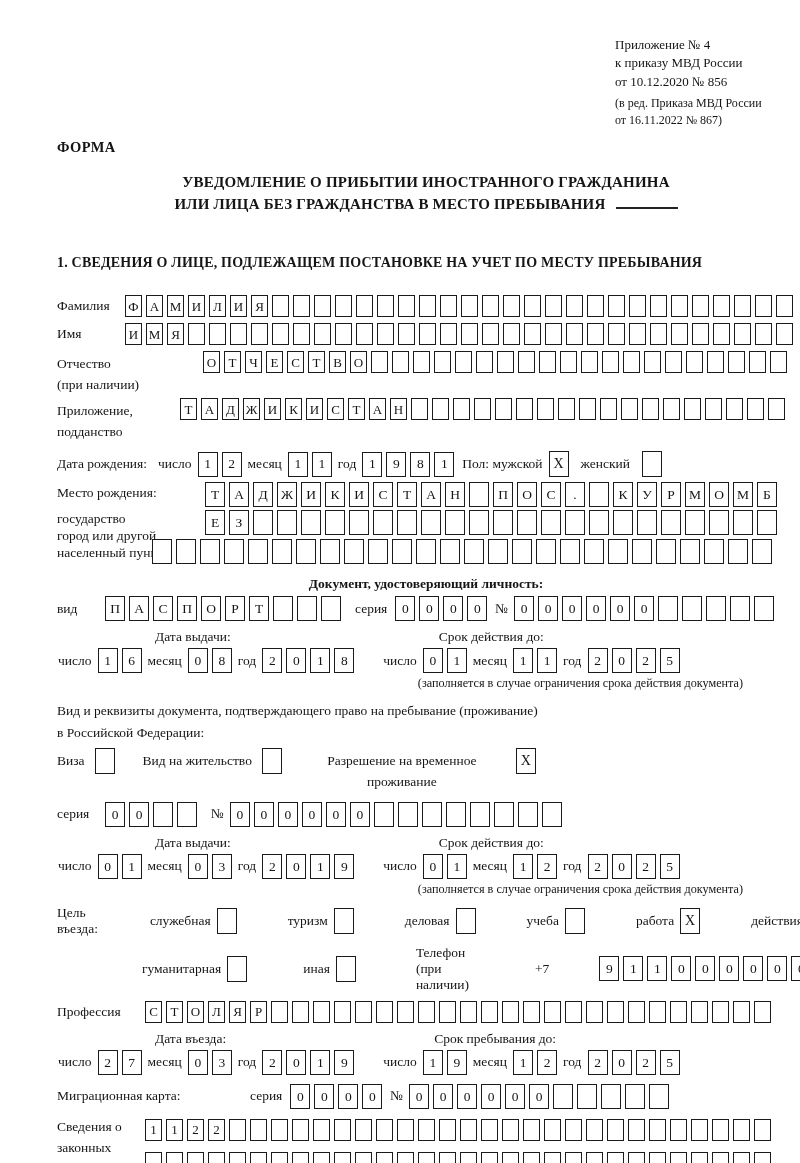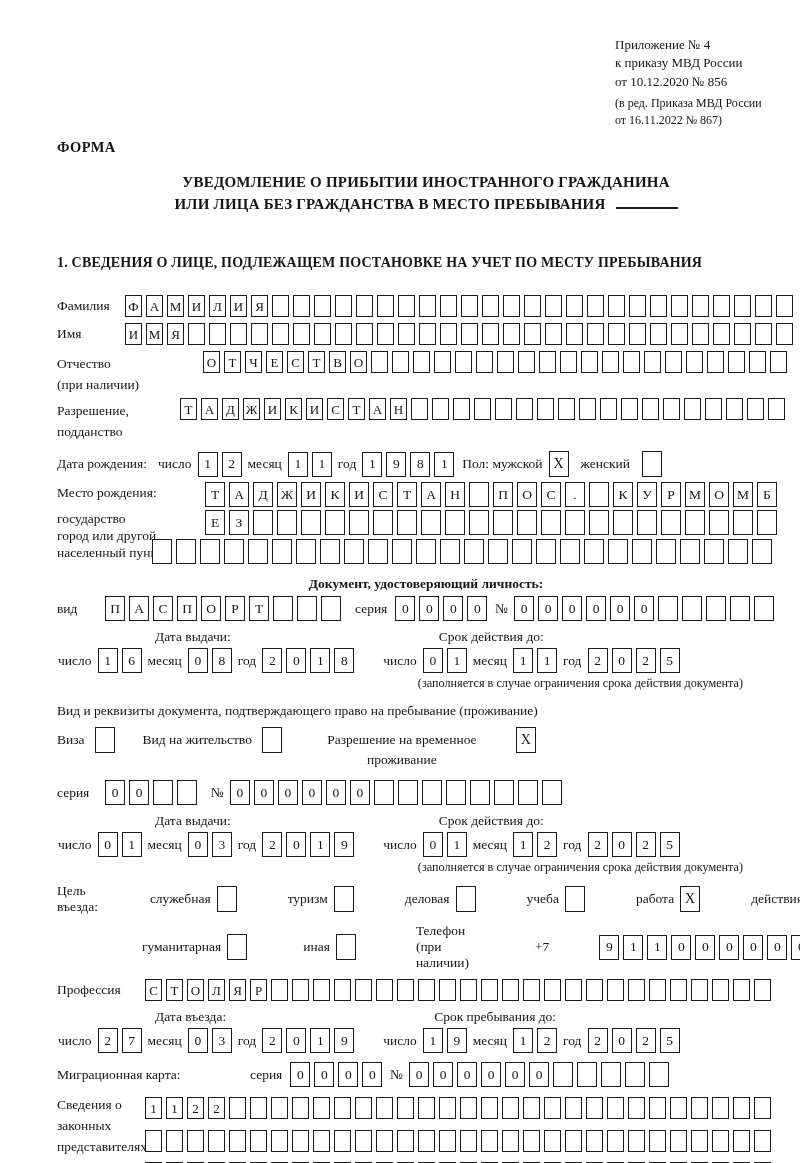--- a/index.html
+++ b/index.html
@@ -206,21 +206,21 @@
       <span class="cell"></span>
       <span class="cell"></span>
       <span class="cell"></span>
       <span class="cell"></span>
       <span class="cell"></span>
     </span>
 </div>
 
 <div class="row" style="margin-top:2px">
   <span class="lbl lbl2" style="width:123px">
-    <span>Разрешение,</span><br>
+    <span>Приложение,</span><br>
     <span>подданство</span>
   </span>
   <span class="cells">
       <span class="cell">Т</span>
       <span class="cell">А</span>
       <span class="cell">Д</span>
       <span class="cell">Ж</span>
       <span class="cell">И</span>
       <span class="cell">К</span>
       <span class="cell">И</span>
@@ -443,20 +443,21 @@
         <span class="cell">0</span>
         <span class="cell">2</span>
         <span class="cell">5</span>
       </span>
   </span>
 </div>
 <div class="note-right">(заполняется в случае ограничения срока действия документа)</div>
 
 <div class="intro">
   <div>Вид и реквизиты документа, подтверждающего право на пребывание (проживание)</div>
+  <div>в Российской Федерации:</div>
 </div>
 
 <div class="opts">
   <span class="opt">
     <span class="olbl">Виза</span>
     <span class="chk"></span>
   </span>
   <span class="opt" style="margin-left:12px">
     <span class="olbl">Вид на жительство</span>
     <span class="chk"></span>

